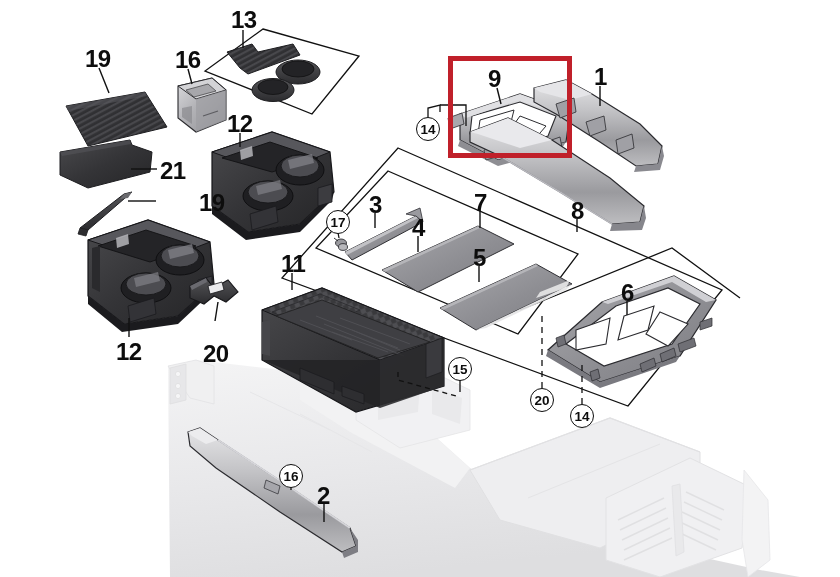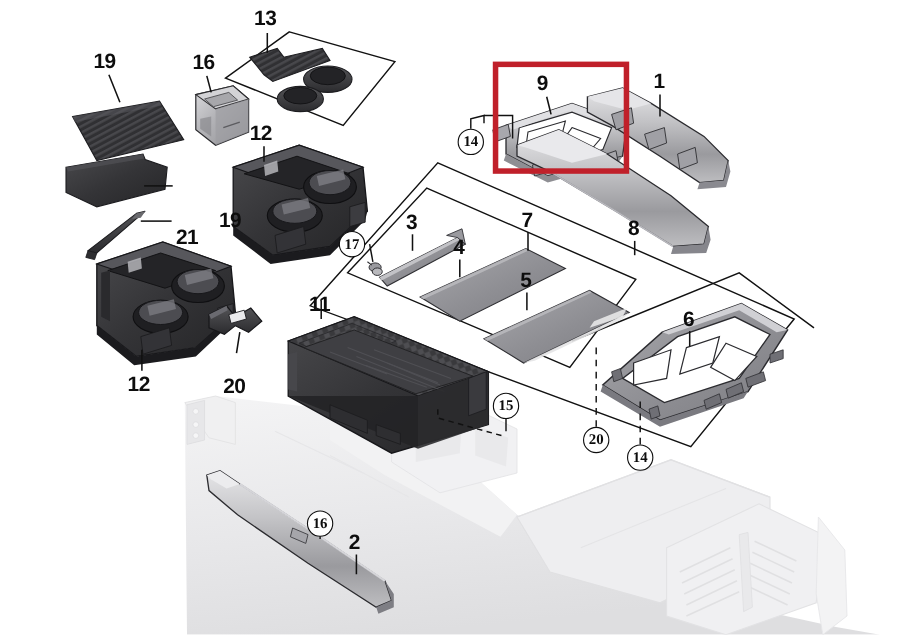--- a/index.html
+++ b/index.html
@@ -21,40 +21,40 @@
   #artboard {
     position: absolute;
     left: 0; top: 0;
     width: 840px;
     height: 577px;
   }
   .callout-num {
     position: absolute;
     font-family: "Liberation Sans", sans-serif;
     font-weight: bold;
-    font-size: 19px;
+    font-size: 24px;
     color: #0d0d0d;
     line-height: 1;
     letter-spacing: -0.5px;
     -webkit-user-select: none;
     user-select: none;
     white-space: nowrap;
   }
   .callout-circ {
     position: absolute;
     width: 24px;
     height: 24px;
     border: 1.7px solid #0d0d0d;
     border-radius: 50%;
     background: #ffffff;
     box-sizing: border-box;
     display: flex;
     align-items: center;
     justify-content: center;
-    font-family: Liberation Serif, serif;
+    font-family: Liberation Sans, sans-serif;
     font-weight: bold;
     font-size: 13.5px;
     color: #0d0d0d;
     -webkit-user-select: none;
     user-select: none;
   }
   .hl-box {
     position: absolute;
     box-sizing: border-box;
     pointer-events: none;
@@ -372,35 +372,35 @@
       <path d="M291 478 L291 490"></path>
     </g>
   </svg>
 
   <div class="hl-box" id="hl" style="left: 448px; top: 56px; width: 124px; height: 102px; border: 5px solid rgb(192, 32, 42);"></div>
 
   <div class="callout-num" style="left:85px; top:47px;">19</div>
   <div class="callout-num" style="left:175px; top:48px;">16</div>
   <div class="callout-num" style="left:231px; top:8px;">13</div>
   <div class="callout-num" style="left:227px; top:112px;">12</div>
-  <div class="callout-num" style="left:160px; top:159px;margin-top:48px;">21</div>
+  <div class="callout-num" style="left:160px; top:159px;">21</div>
   <div class="callout-num" style="left:159px; top:191px;margin-left:40px;">19</div>
-  <div class="callout-num" style="left:281px; top:268px;">11</div>
+  <div class="callout-num" style="left:281px; top:252px;">11</div>
   <div class="callout-num" style="left:116px; top:340px;">12</div>
   <div class="callout-num" style="left:203px; top:342px;">20</div>
   <div class="callout-num" style="left:369px; top:193px;">3</div>
   <div class="callout-num" style="left:412px; top:216px;">4</div>
   <div class="callout-num" style="left:473px; top:246px;">5</div>
   <div class="callout-num" style="left:474px; top:191px;">7</div>
   <div class="callout-num" style="left:488px; top:67px;">9</div>
   <div class="callout-num" style="left:594px; top:65px;">1</div>
   <div class="callout-num" style="left:571px; top:199px;">8</div>
   <div class="callout-num" style="left:621px; top:281px;">6</div>
   <div class="callout-num" style="left:317px; top:484px;">2</div>
 
   <div class="callout-circ" style="left:416px; top:117px;">14</div>
-  <div class="callout-circ" style="left:308px; top:210px;">17</div>
+  <div class="callout-circ" style="left:326px; top:210px;">17</div>
   <div class="callout-circ" style="left:448px; top:357px;">15</div>
   <div class="callout-circ" style="left:530px; top:388px;">20</div>
   <div class="callout-circ" style="left:570px; top:404px;">14</div>
   <div class="callout-circ" style="left:279px; top:464px;text-align:center;">16</div>
 
 </div>
 
 </body></html>

